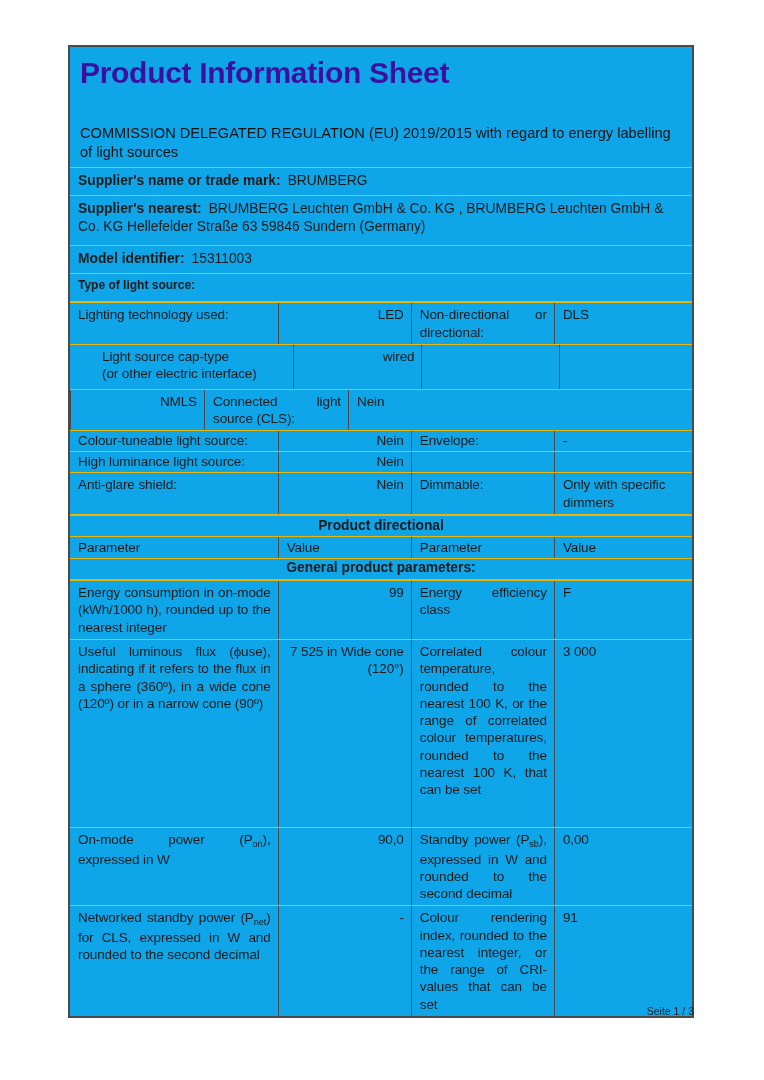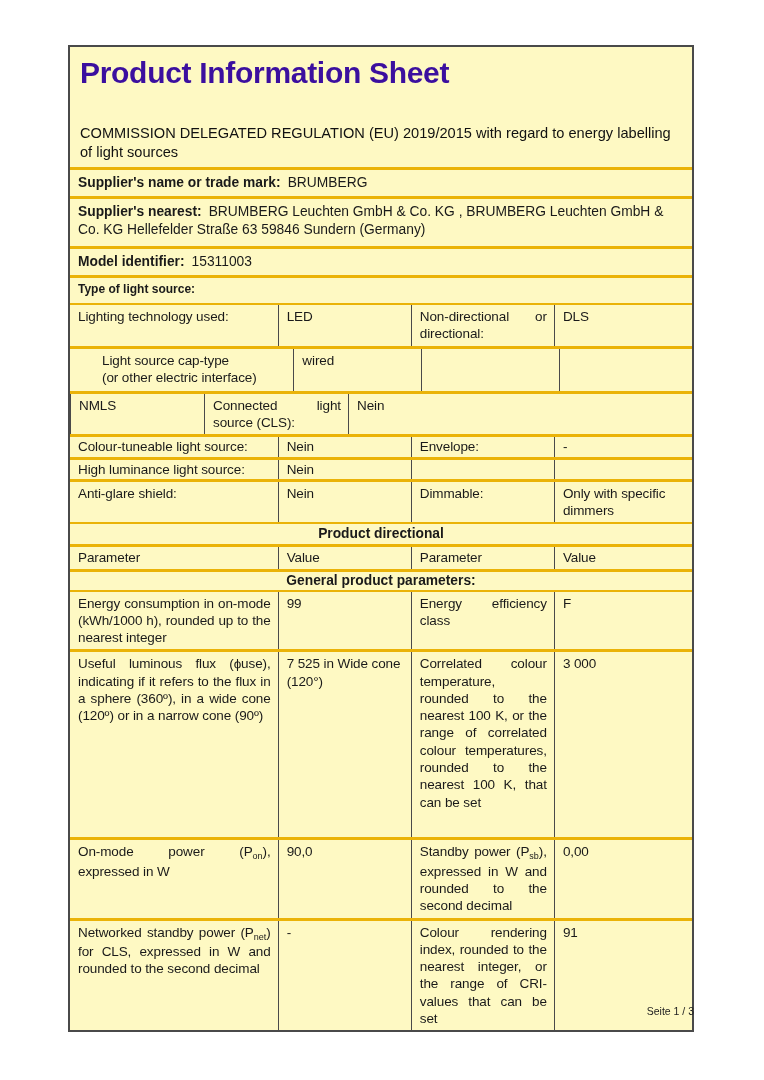--- a/index.html
+++ b/index.html
@@ -8,33 +8,33 @@
     font-family:"Liberation Sans", sans-serif;
     color:#1a1a1a;
     position:relative;
     overflow:hidden;
   }
   .doc {
     position:absolute;
     left:68px; top:45px;
     width:626px;
     border:2px solid #4a4a4a;
-    background:#fef9c3;
+    background:#0ea5e9;
   }
-  .row { display:flex; border-top:3px solid #eab308; }
+  .row { display:flex; border-top:1px solid #eab308; }
   .row:first-child { border-top:none; }
   .row.thick { border-top-width:2px; }
   .cell {
     font-size:13.5px;
     line-height:1.28;
     letter-spacing:-0.1px;
     padding:3px 7px 3px 8px;
   }
   .c1 { width:209px; }
-  .c2 { width:134px; border-left:1px solid #4a4a4a; text-align:left; }
+  .c2 { width:134px; border-left:1px solid #4a4a4a; text-align:right; }
   .c3 { width:144px; border-left:1px solid #4a4a4a; }
   .c4 { width:139px; border-left:1px solid #4a4a4a; }
   .just { text-align:justify; }
   .pre  { white-space:pre-line;margin-left:24px; }
   .compact { padding-top:1px; padding-bottom:1px; }
   sub { font-size:9px; vertical-align:-3px; letter-spacing:0; }
 
   .title-block { display:block; padding:9px 12px 6px 10px; }
   .doc-title {
     font-size:30px;

